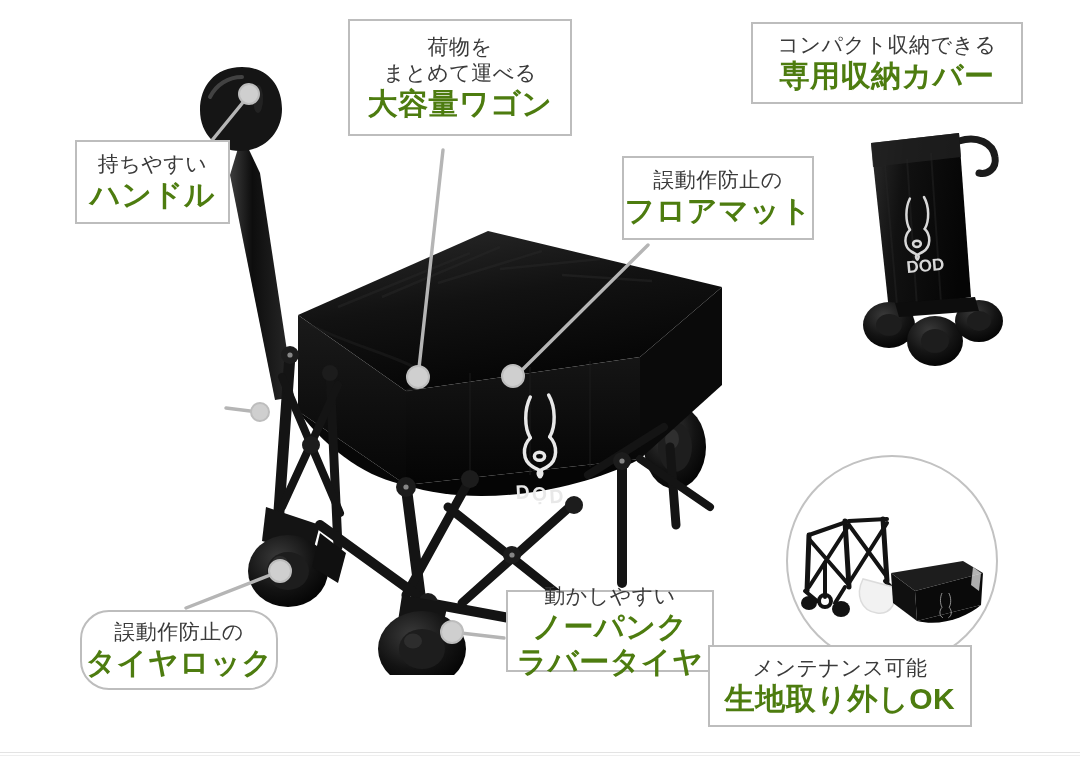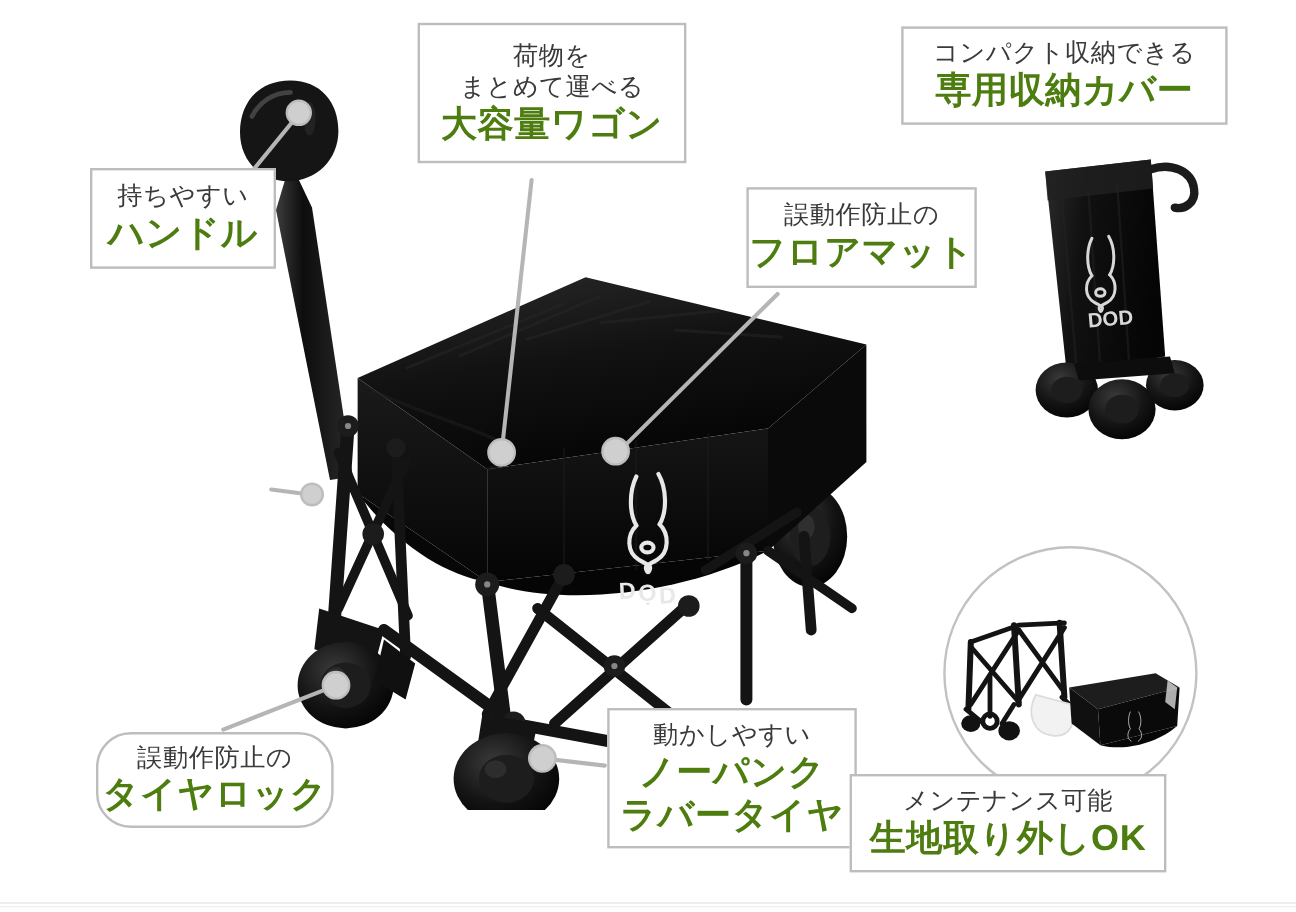--- a/index.html
+++ b/index.html
@@ -337,21 +337,21 @@
     <div class="sub">コンパクト収納できる</div>
     <div class="main">専用収納カバー</div>
   </div>
 
 
   <div class="callout" style="left:80px;top:610px;width:198px;height:80px;border-radius:29px;">
     <div class="sub">誤動作防止の</div>
     <div class="main">タイヤロック</div>
   </div>
 
-  <div class="callout" style="left:506px;top:590px;width:208px;height:117px;">
+  <div class="callout" style="left:506px;top:590px;width:208px;height:82px;">
     <div class="sub">動かしやすい</div>
     <div class="main">ノーパンク</div>
     <div class="main">ラバータイヤ</div>
   </div>
 
   <div class="callout" style="left:708px;top:645px;width:264px;height:82px;">
     <div class="sub">メンテナンス可能</div>
     <div class="main">生地取り外しOK</div>
   </div>
 

